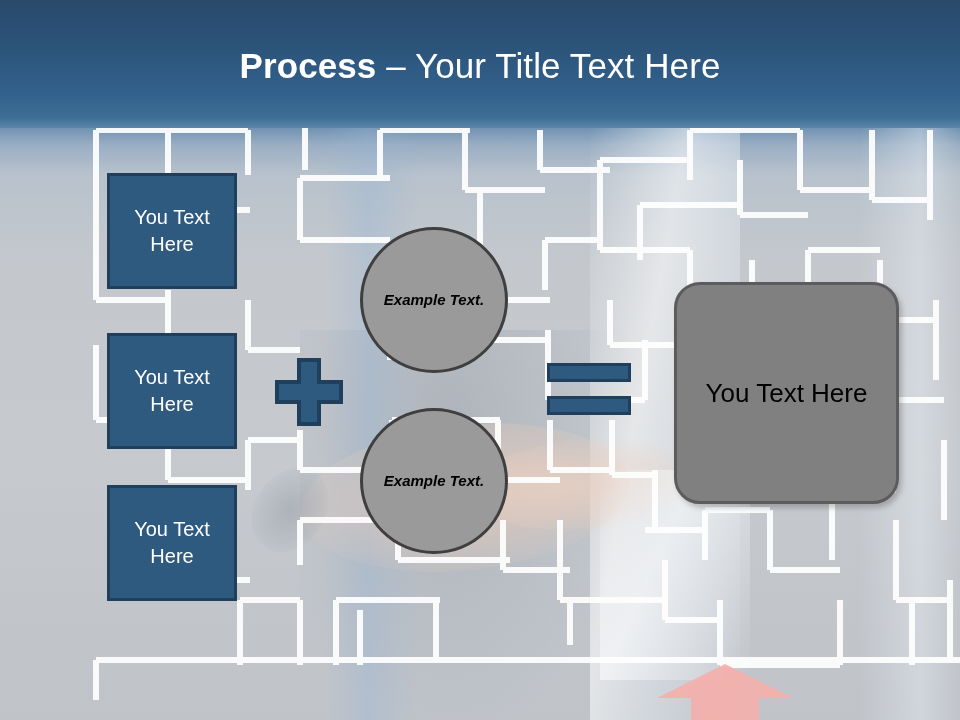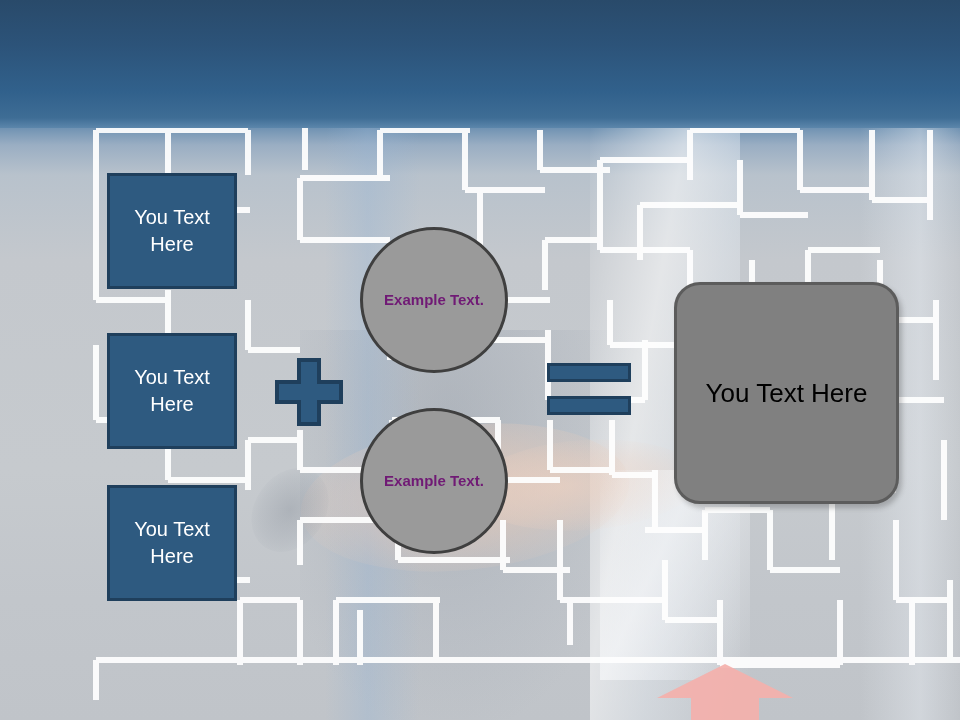--- a/index.html
+++ b/index.html
@@ -178,23 +178,24 @@
     width: 148px;
     height: 146px;
     border-radius: 50%;
     background: #9a9a9a;
     border: 3px solid #3f3f3f;
     box-sizing: border-box;
     display: flex;
     flex-direction: column;
     align-items: center;
     justify-content: center;
-    color: #701a75;
+    color: #000000;
     font-size: 15px;
     font-weight: 700;
+    font-style: italic;
     line-height: 1.55;
     text-align: center;
   }
   .circle-1 { left: 360px; top: 227px; }
   .circle-2 { left: 360px; top: 408px; }
 
   
   .result-box {
     position: absolute;
     left: 674px;
@@ -363,20 +364,23 @@
       <path d="M880 320 H 936"></path>
       <path d="M888 400 H 944"></path>
       <path d="M896 600 H 950"></path>
       <path d="M912 660 H 960"></path>
       <path d="M168 130 H 248"></path>
       <path d="M96 130 H 168"></path>
     </g>
   </svg>
 
   <div class="header"></div>
+  <div class="header-title">
+    <span class="strong">Process</span><span> – Your Title Text Here</span>
+  </div>
 
   <div class="blue-box blue-box-1">
     <span>You Text Here</span>
   </div>
   <div class="blue-box blue-box-2">
     <span>You Text Here</span>
   </div>
   <div class="blue-box blue-box-3">
     <span>You Text Here</span>
   </div>

